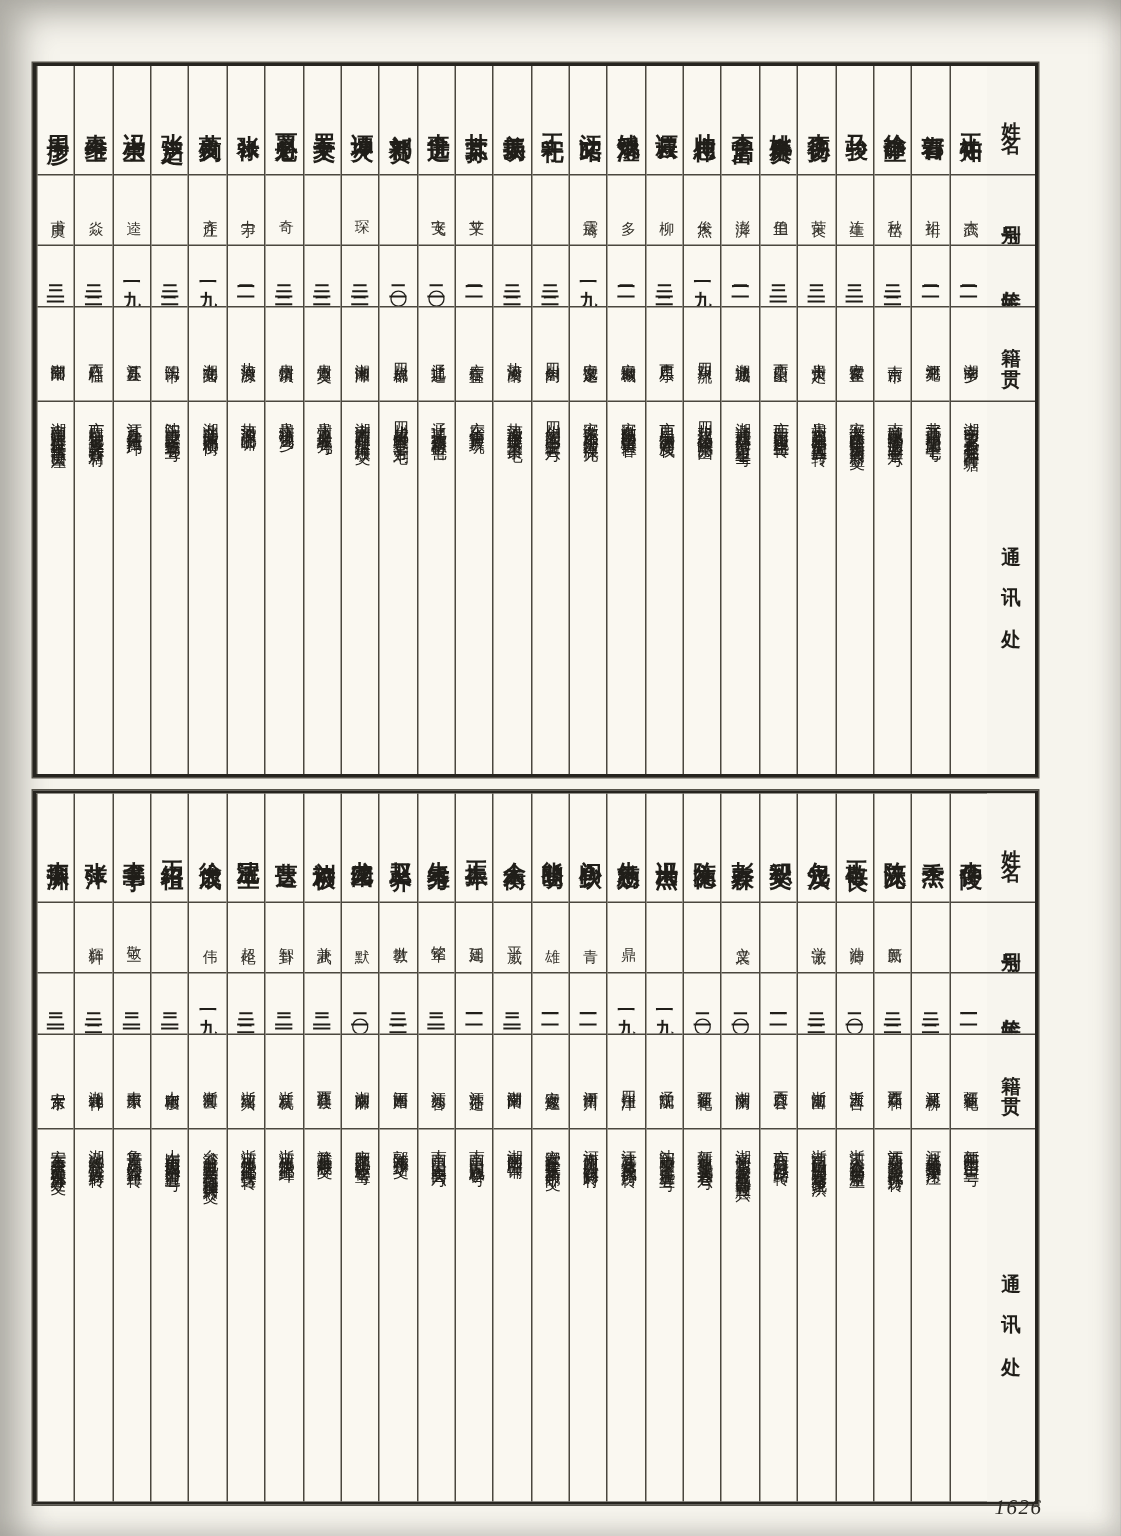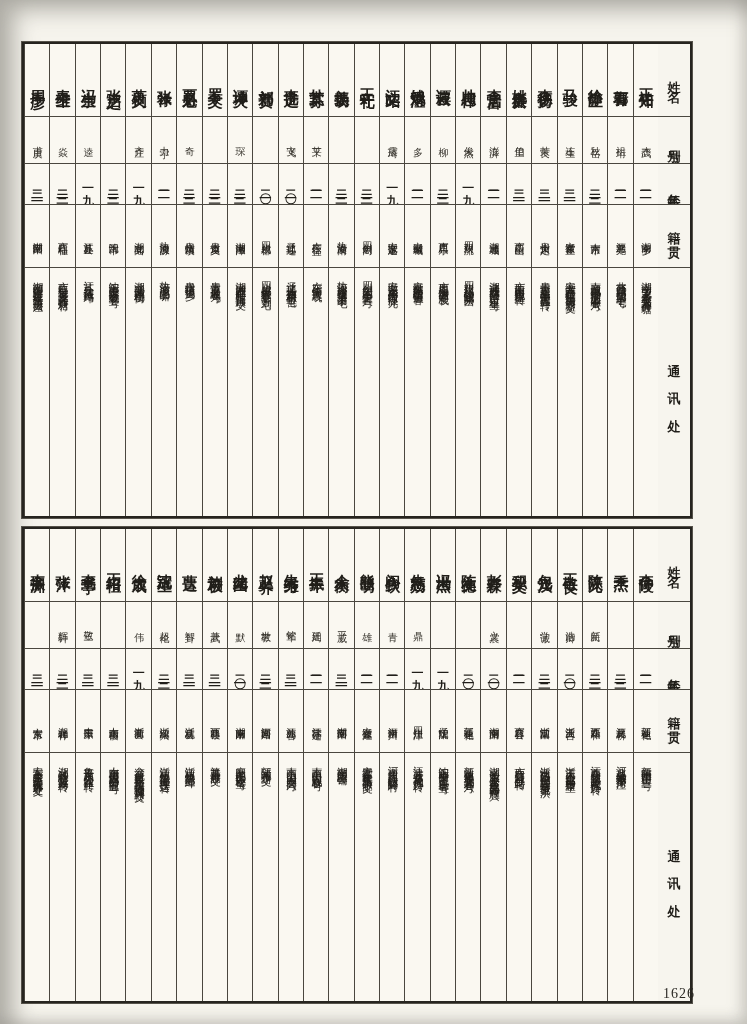--- a/index.html
+++ b/index.html
@@ -46,22 +46,22 @@
   .alias-text{font-size:10px;letter-spacing:2px;color:#35322b;}
   .age-text{font-size:12px;font-weight:700;letter-spacing:3px;}
   .native-text{font-size:10px;letter-spacing:1px;}
   .addr-text{font-size:10.5px;letter-spacing:1.5px;max-height:240px;}
   .header-col .cell{background:#f7f5ee;}
   .hdr-text{font-size:13px;font-weight:700;}
   .hdr-2{letter-spacing:9px;}
   .hdr-native{letter-spacing:14px;}
   .hdr-addr{letter-spacing:28px;}
   .page-number{
-    position:absolute;right:52px;bottom:22px;
-    font-size:14px;color:#2a2823;
+    position:absolute;right:52px;bottom:10px;
+    font-style:italic;font-size:14px;color:#2a2823;
     font-family:"Liberation Serif",serif;letter-spacing:1px;
   }
 </style>
 </head>
 <body>
 
 <div class="page">
   <div class="table-wrap">
     <div class="section">
   <div class="col header-col">

